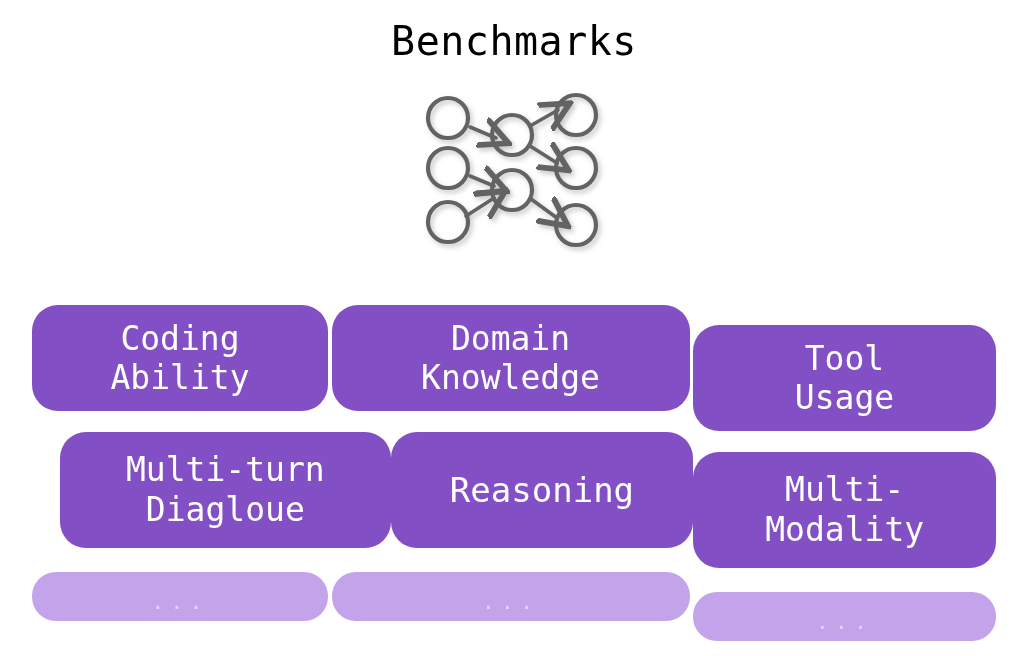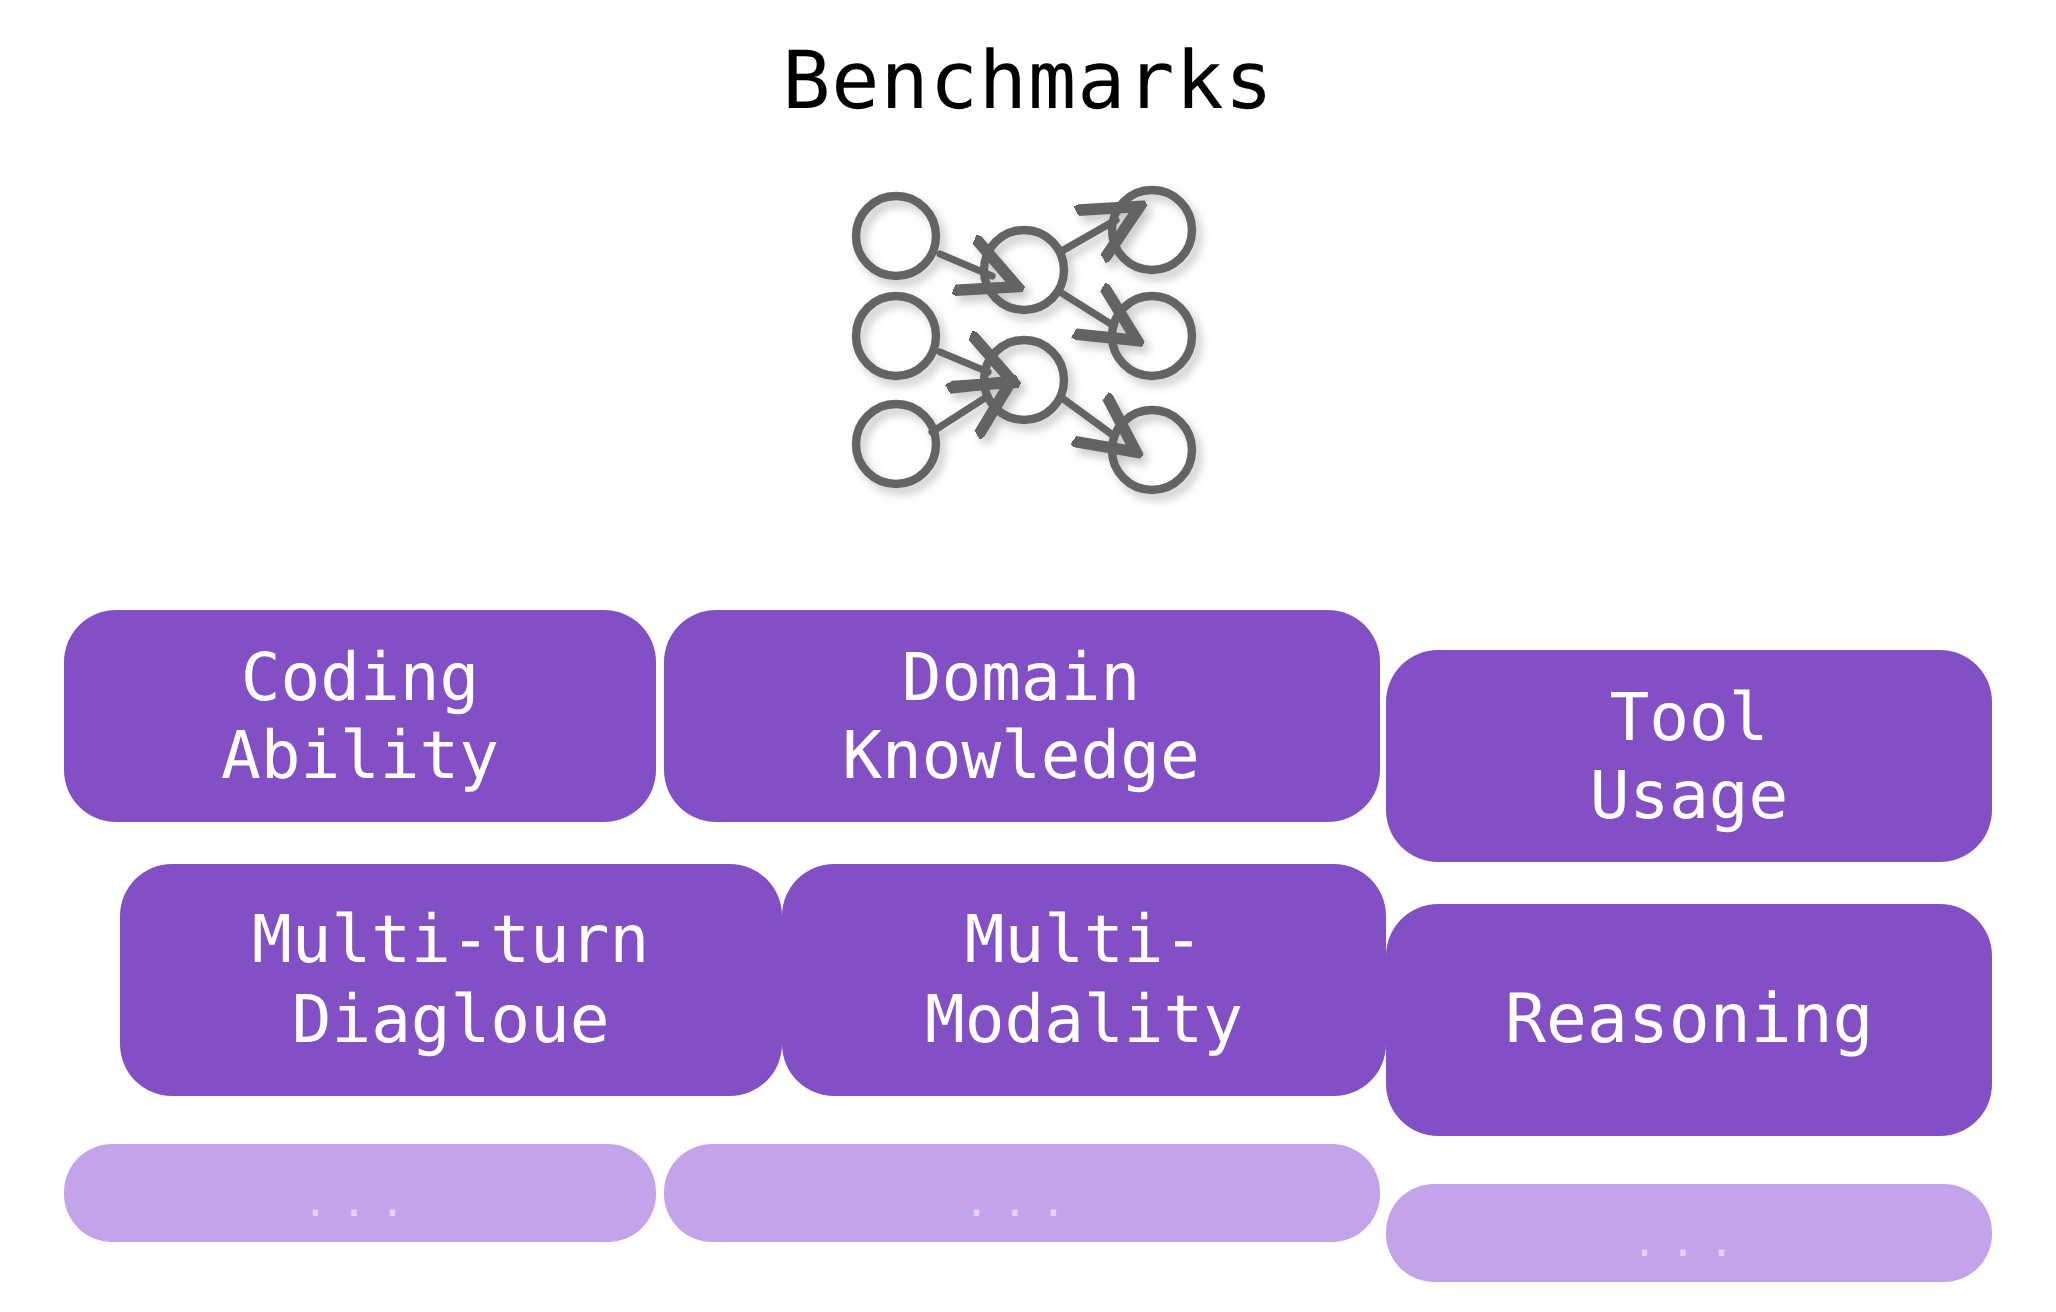--- a/index.html
+++ b/index.html
@@ -161,23 +161,23 @@
 Ability</div>
     <div class="card">Domain
 Knowledge</div>
     <div class="card">Tool
 Usage</div>
   </div>
 
   <div class="grid-row row-1">
     <div class="card">Multi-turn
 Diagloue</div>
+    <div class="card single-line">Reasoning</div>
     <div class="card">Multi-
 Modality</div>
-    <div class="card single-line">Reasoning</div>
   </div>
 
   <div class="grid-row row-2">
     <div class="card">...</div>
     <div class="card">...</div>
     <div class="card">...</div>
   </div>
 
 </div>
 

